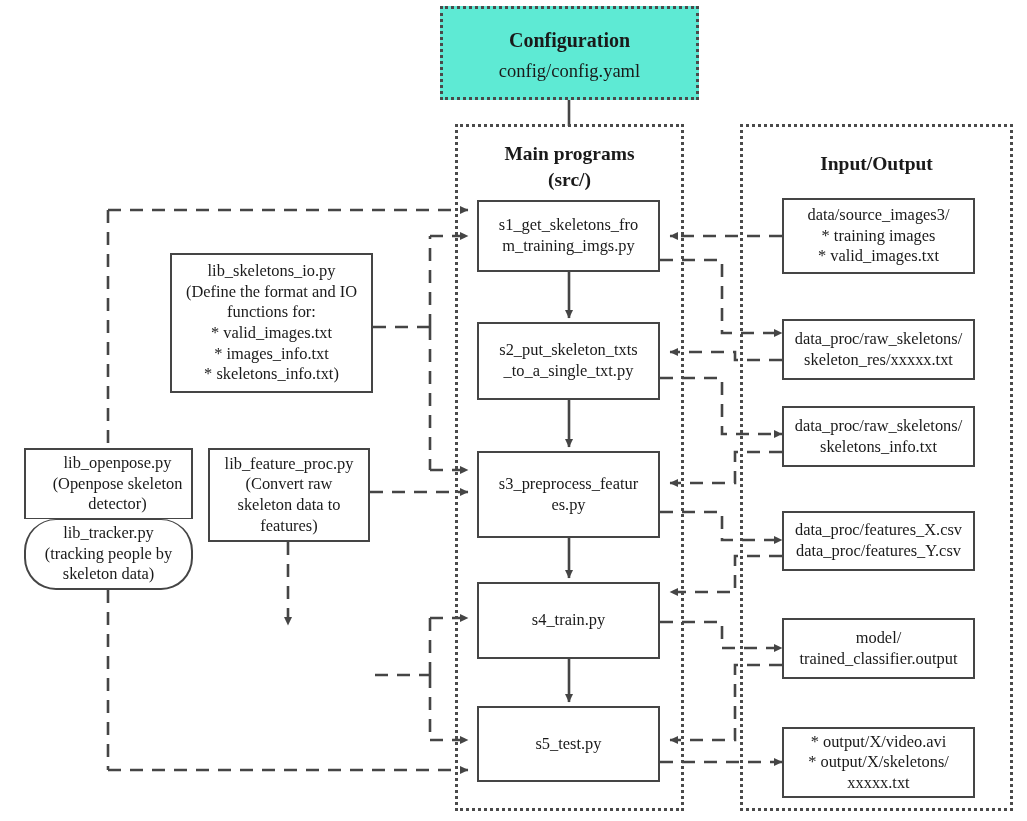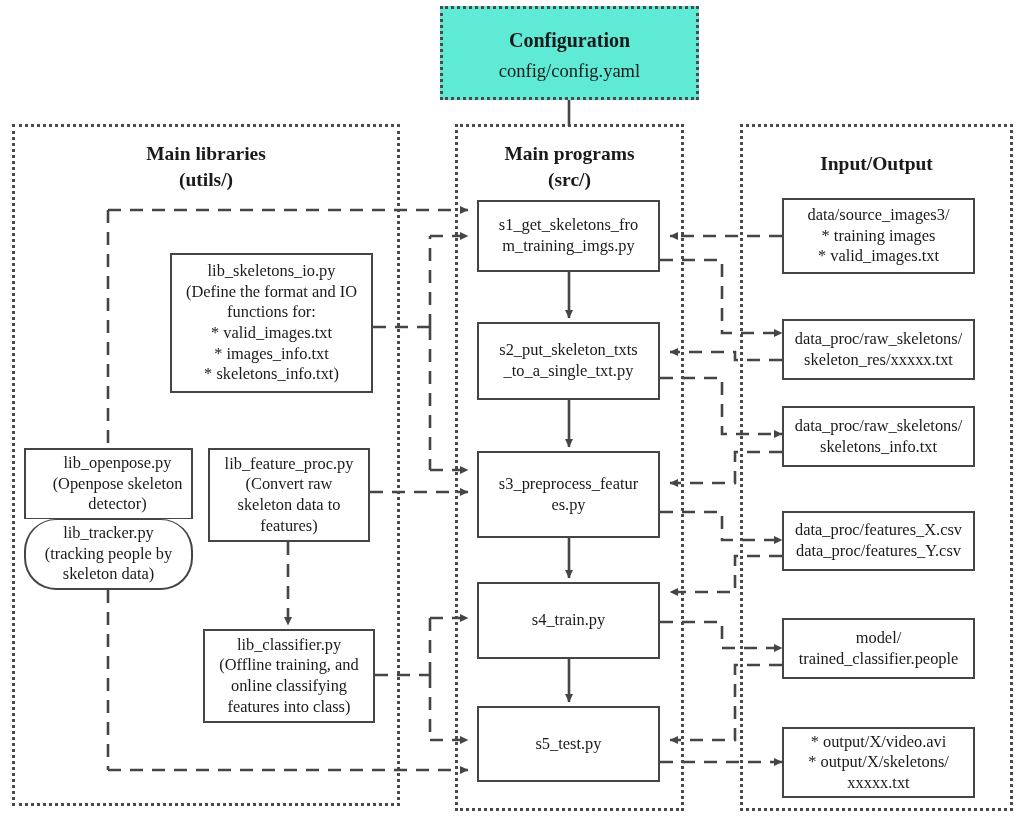--- a/index.html
+++ b/index.html
@@ -77,24 +77,20 @@
         <path d="M660,762 L722,762 L782,762" marker-end="url(#ah)"></path>
       </g>
     </g>
   </svg>
 
   <div class="cfg" style="left:440px;top:6px;width:259px;height:94px;">
     <div class="t1">Configuration</div>
     <div class="t2">config/config.yaml</div>
   </div>
 
-  <div class="group-box" style="left:12px;top:124px;width:388px;height:682px;">
-    <div class="group-title" style="top:14px;">Main libraries</div>
-    <div class="group-title" style="top:40px;">(utils/)</div>
-  </div>
 
   <div class="group-box" style="left:455px;top:124px;width:229px;height:687px;">
     <div class="group-title" style="top:14px;">Main programs</div>
     <div class="group-title" style="top:40px;">(src/)</div>
   </div>
 
   <div class="group-box" style="left:740px;top:124px;width:273px;height:687px;">
     <div class="group-title" style="top:24px;">Input/Output</div>
   </div>
 
@@ -110,42 +106,38 @@
 detector)</div>
   <div class="node stacked2" style="left:24px;top:519px;width:169px;height:71px;">lib_tracker.py
 (tracking people by
 skeleton data)</div>
 
   <div class="node" style="left:208px;top:448px;width:162px;height:94px;">lib_feature_proc.py
 (Convert raw
 skeleton data to
 features)</div>
 
-  <div class="node" style="left:203px;top:629px;width:172px;height:94px;">lib_classifier.py
-(Offline training, and
-online classifying
-features into class)</div>
 
   <div class="node" style="left:477px;top:200px;width:183px;height:72px;">s1_get_skeletons_fro
 m_training_imgs.py</div>
   <div class="node" style="left:477px;top:322px;width:183px;height:78px;">s2_put_skeleton_txts
 _to_a_single_txt.py</div>
   <div class="node" style="left:477px;top:451px;width:183px;height:87px;">s3_preprocess_featur
 es.py</div>
   <div class="node" style="left:477px;top:582px;width:183px;height:77px;">s4_train.py</div>
   <div class="node" style="left:477px;top:706px;width:183px;height:76px;">s5_test.py</div>
 
   <div class="node" style="left:782px;top:198px;width:193px;height:76px;">data/source_images3/
 * training images
 * valid_images.txt</div>
   <div class="node" style="left:782px;top:319px;width:193px;height:61px;">data_proc/raw_skeletons/
 skeleton_res/xxxxx.txt</div>
   <div class="node" style="left:782px;top:406px;width:193px;height:61px;">data_proc/raw_skeletons/
 skeletons_info.txt</div>
   <div class="node" style="left:782px;top:511px;width:193px;height:60px;text-align:center;">data_proc/features_X.csv
 data_proc/features_Y.csv</div>
   <div class="node" style="left:782px;top:618px;width:193px;height:61px;">model/
-trained_classifier.people</div>
+trained_classifier.output</div>
   <div class="node" style="left:782px;top:727px;width:193px;height:71px;">* output/X/video.avi
 * output/X/skeletons/
 xxxxx.txt</div>
 
 </div>
 
 </body></html>

